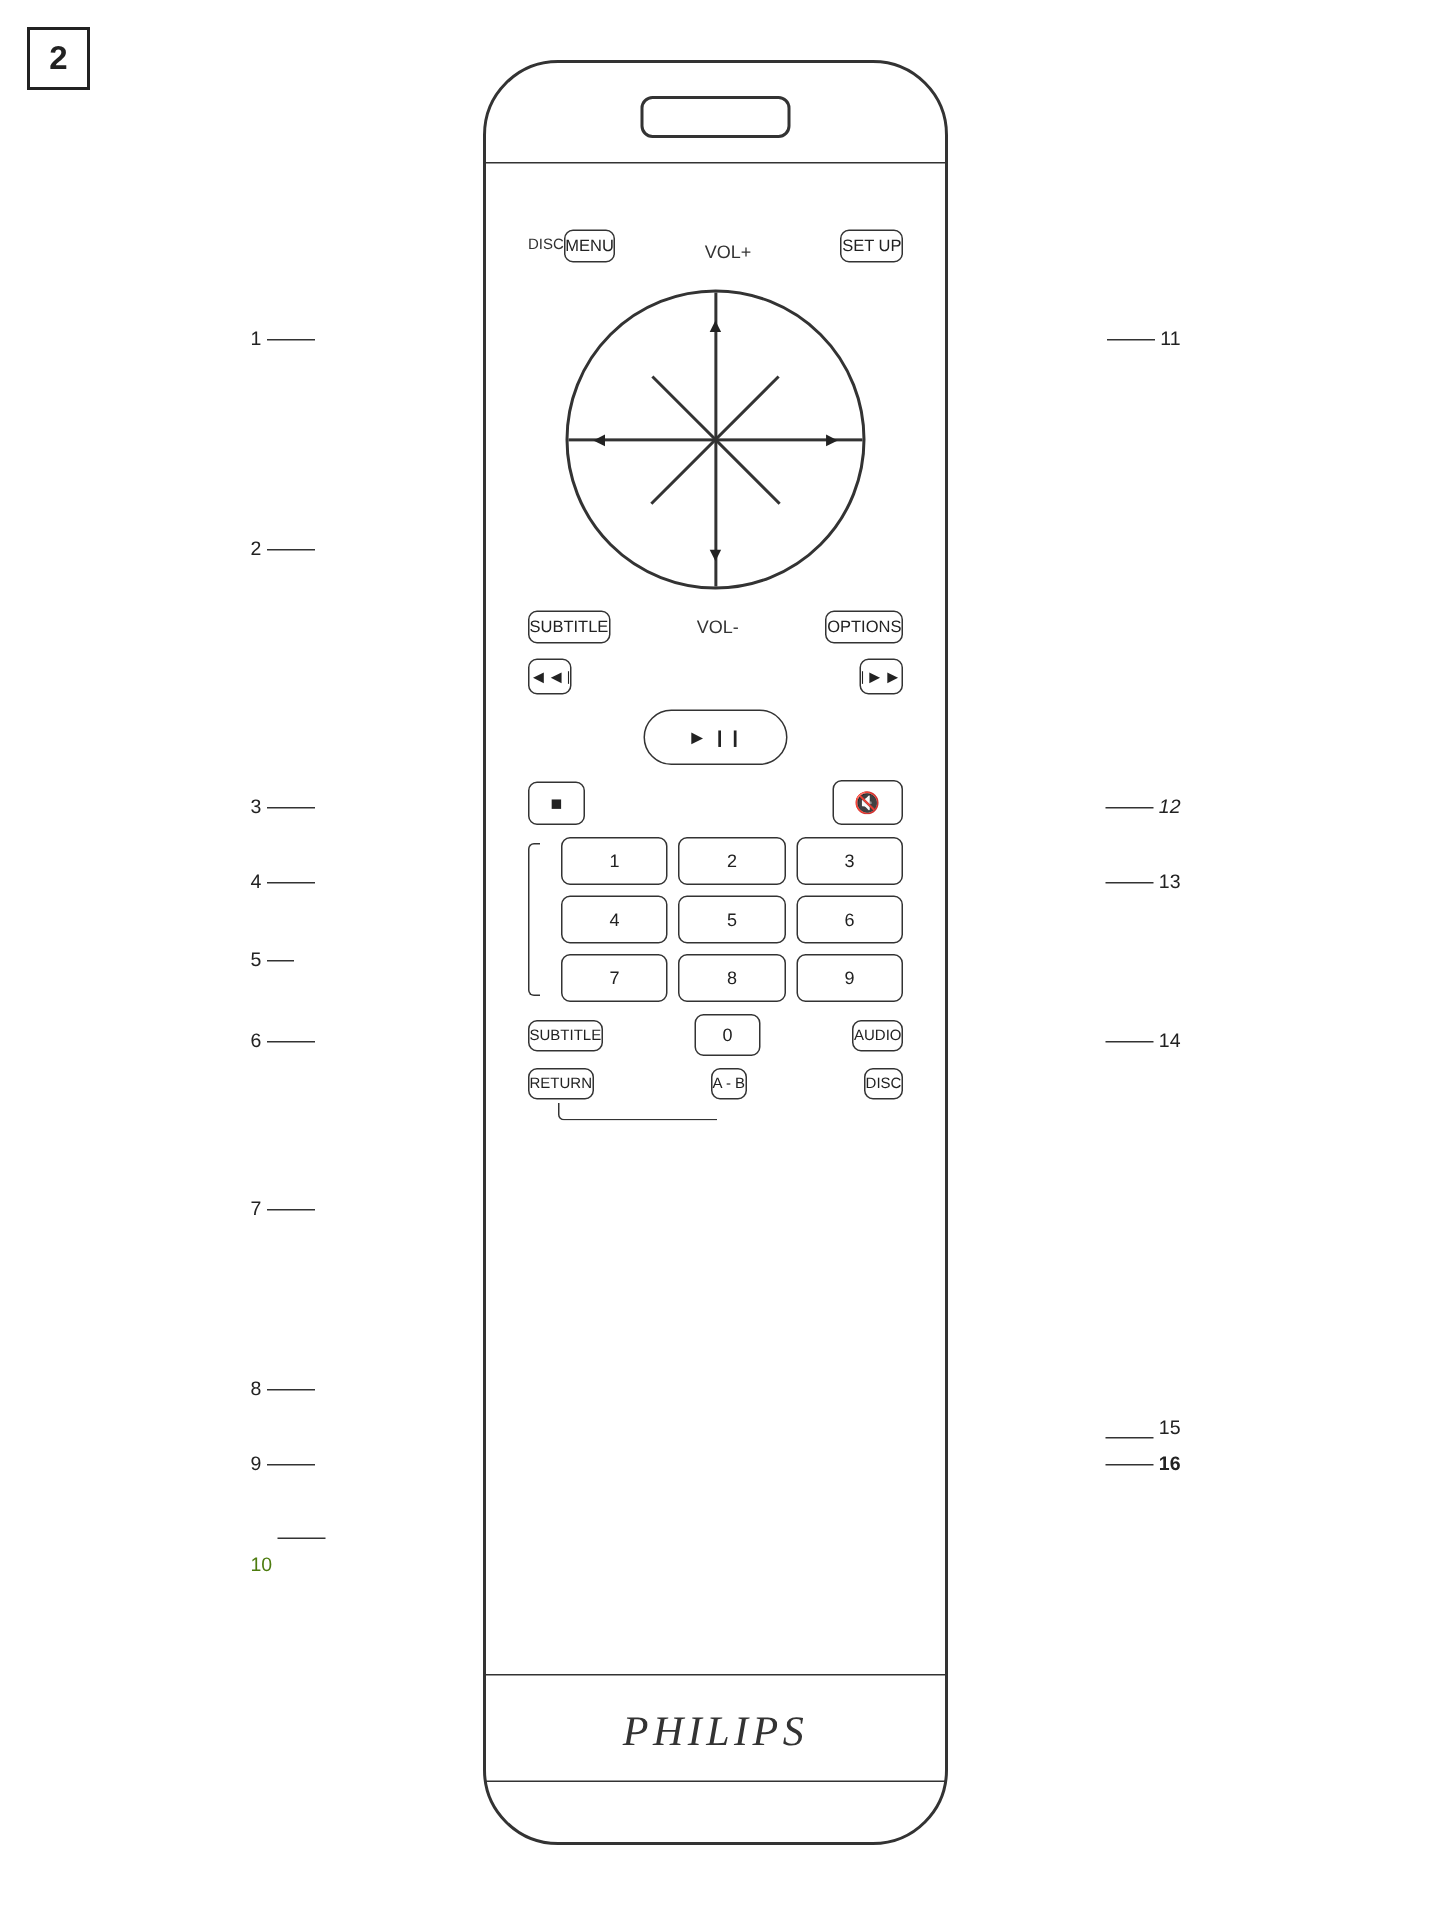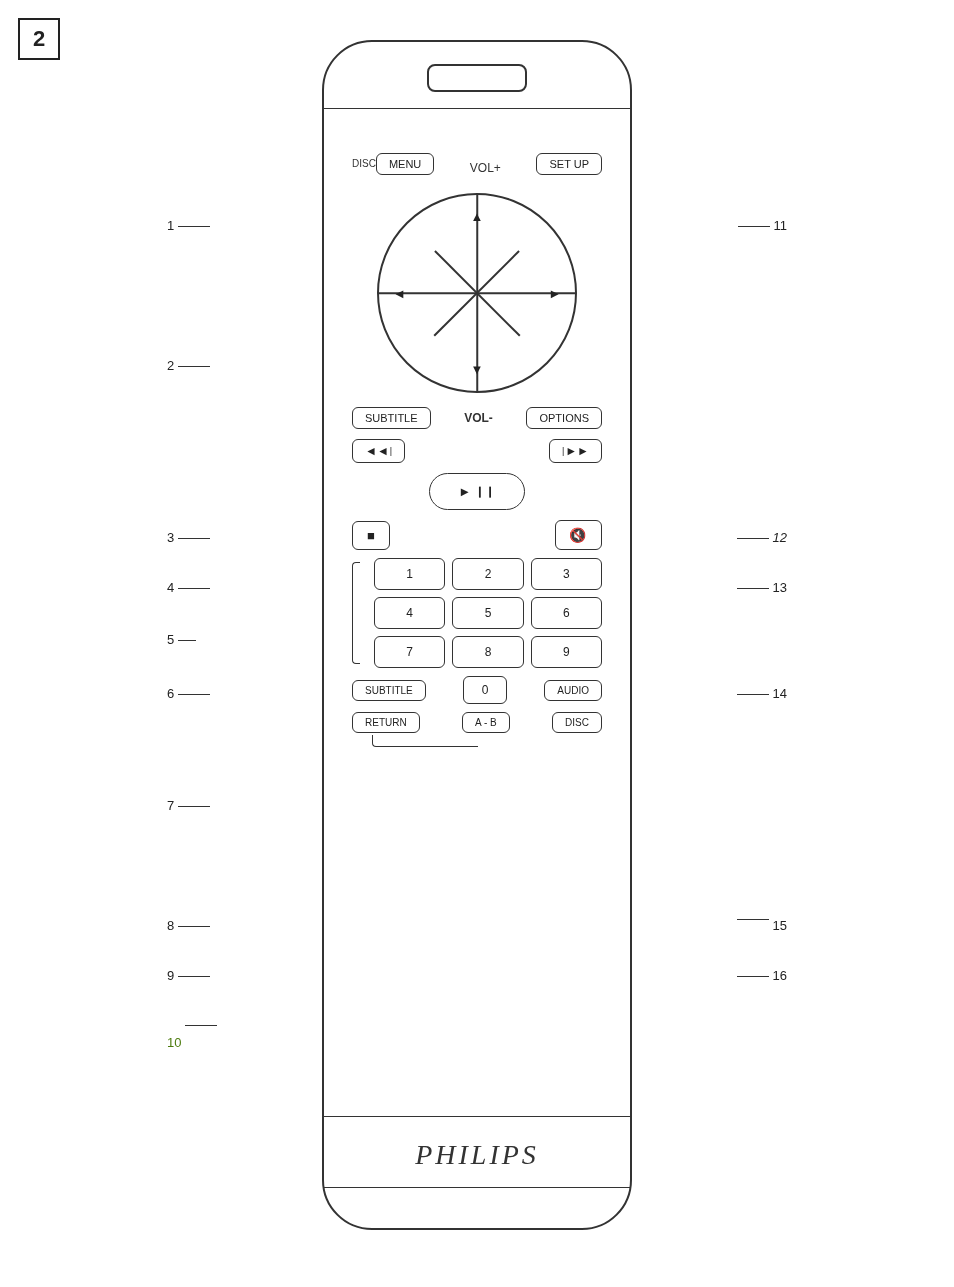--- a/index.html
+++ b/index.html
@@ -79,21 +79,21 @@
       border: 1.5px solid #333;
       border-radius: 6px;
       background: #fff;
       font-size: 11px;
       font-weight: normal;
       color: #222;
       cursor: pointer;
       display: flex;
       align-items: center;
       justify-content: center;
-      padding: 4px 12px;
+      padding: 4px 0;
       white-space: nowrap;
     }
     .disc-label {
       font-size: 10px;
       color: #333;
       text-align: center;
       margin-bottom: 2px;
     }
     .col-left-top { display: flex; flex-direction: row; align-items: center; margin-top: 32px; }
 
@@ -305,21 +305,20 @@
       width: 100%;
       padding: 0 8px;
       margin-top: 8px;
     }
 
     
     .vol-center {
       font-size: 12px;
       color: #333;
       text-align: left;
-      font-weight: bold;
     }
   </style>
 </head>
 <body>
 
 <div class="page-num">
   <span>2</span>
 </div>
 
 <div class="remote-wrapper">
@@ -387,26 +386,26 @@
   <div style="position:absolute; right:0px; top:540px; display:flex; align-items:center; gap:4px; flex-direction:row-reverse;">
     <span style="font-size:13px; color:#222;">13</span>
     <div style="width:32px; height:1px; background:#333; margin-top:1px;"></div>
   </div>
 
   <div style="position:absolute; right:0px; top:646px; display:flex; align-items:center; gap:4px; flex-direction:row-reverse;">
     <span style="font-size:13px; color:#222;">14</span>
     <div style="width:32px; height:1px; background:#333; margin-top:1px;"></div>
   </div>
 
-  <div style="position:absolute; right:0px; top:878px; display:flex; align-items:flex-start; gap:4px; flex-direction:row-reverse;">
+  <div style="position:absolute; right:0px; top:904px; display:flex; align-items:flex-end; gap:4px; flex-direction:row-reverse;">
     <span style="font-size:13px; color:#222;">15</span>
     <div style="width:32px; height:1px; background:#333; margin-top:1px;"></div>
   </div>
 
-  <div style="position:absolute; right:0px; top:928px; display:flex; align-items:center; gap:4px; flex-direction:row-reverse;">
+  <div style="position:absolute; right:0px; top:928px; display:flex; align-items:center; gap:4px; flex-direction:row-reverse;font-weight:bold;">
     <span style="font-size:13px; color:#222;">16</span>
     <div style="width:32px; height:1px; background:#333; margin-top:1px;"></div>
   </div>
 
   <div class="remote remote-centered">
 
     <div class="ir-window"></div>
 
     <hr class="divider divider-top">
 

